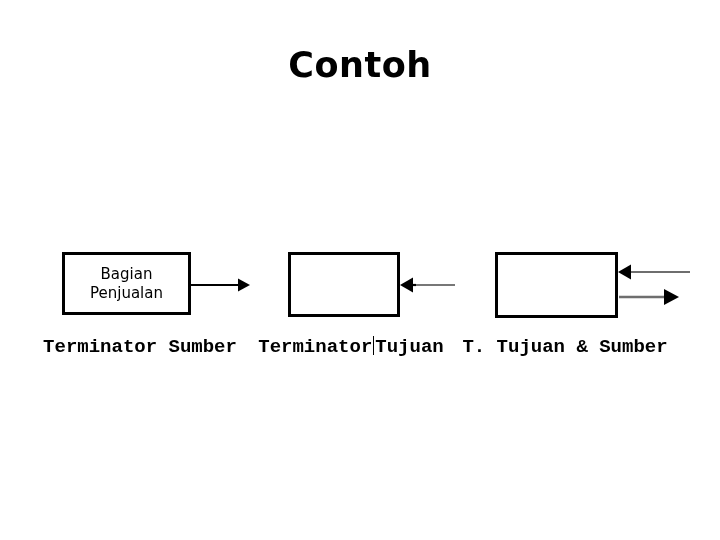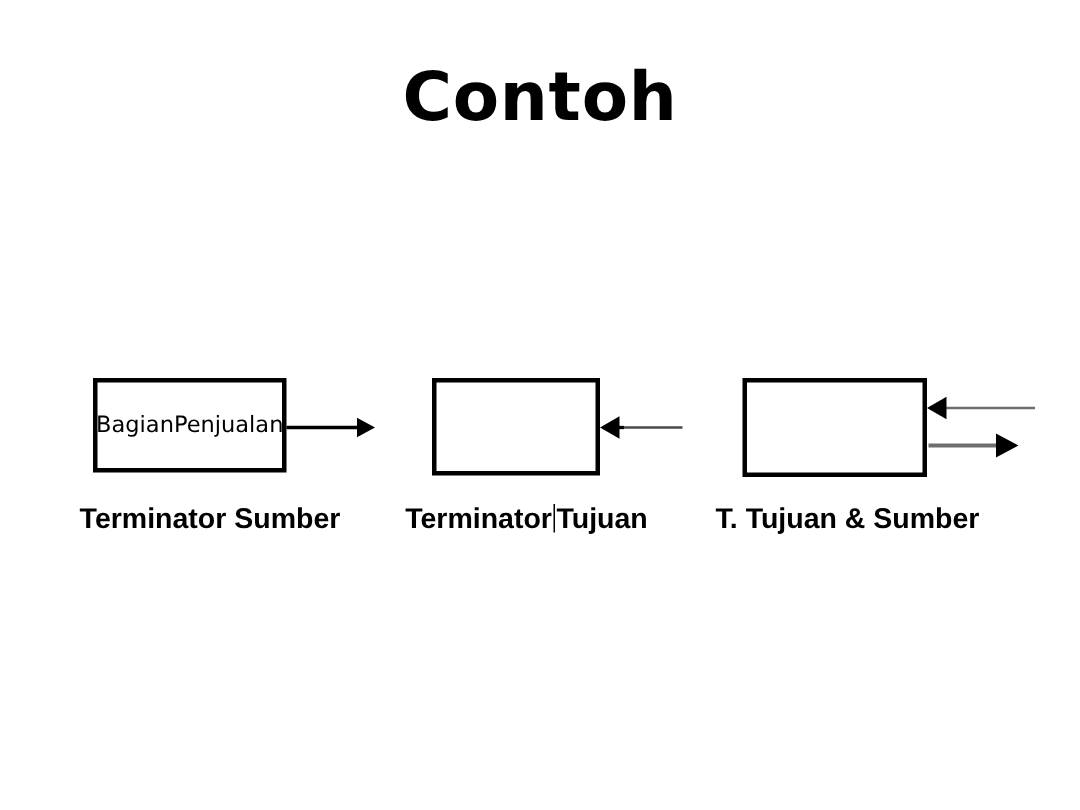--- a/index.html
+++ b/index.html
@@ -27,21 +27,21 @@
 
   
   #slide-title {
     position: absolute;
     left: 0;
     top: 44px;
     width: 720px;
     text-align: center;
     font-family: "DejaVu Sans", "Liberation Sans", sans-serif;
     font-weight: bold;
-    font-size: 45px;
+    font-size: 35px;
     line-height: 42px;
     letter-spacing: 0.5px;
     color: #000000;
     white-space: nowrap;
   }
 
   
   #diagram {
     position: absolute;
     left: 0;
@@ -57,21 +57,21 @@
     border: 3px solid #000000;
   }
 
   .box-text {
     position: absolute;
     left: 0;
     top: 0;
     width: 100%;
     height: 100%;
     display: flex;
-    flex-direction: row;
+    flex-direction: column;
     align-items: center;
     justify-content: center;
     font-family: "DejaVu Sans", "Liberation Sans", sans-serif;
     font-size: 15px;
     line-height: 19px;
     color: #000000;
     white-space: nowrap;
   }
 
   
@@ -85,21 +85,21 @@
     left: 0;
     top: 0;
     width: 720px;
     height: 540px;
     pointer-events: none;
   }
 
   
   .caption {
     position: absolute;
-    font-family: Liberation Sans, sans-serif;
+    font-family: Liberation Mono, monospace;
     font-weight: bold;
     font-size: 19px;
     line-height: 24px;
     color: #000000;
     white-space: nowrap;
     text-align: center;
   }
   #caption-sumber { left: 40px;  top: 335px; width: 200px; }
   #caption-tujuan { left: 258px; top: 335px; width: 186px; }
   #caption-both   { left: 462px; top: 335px; width: 206px; }

